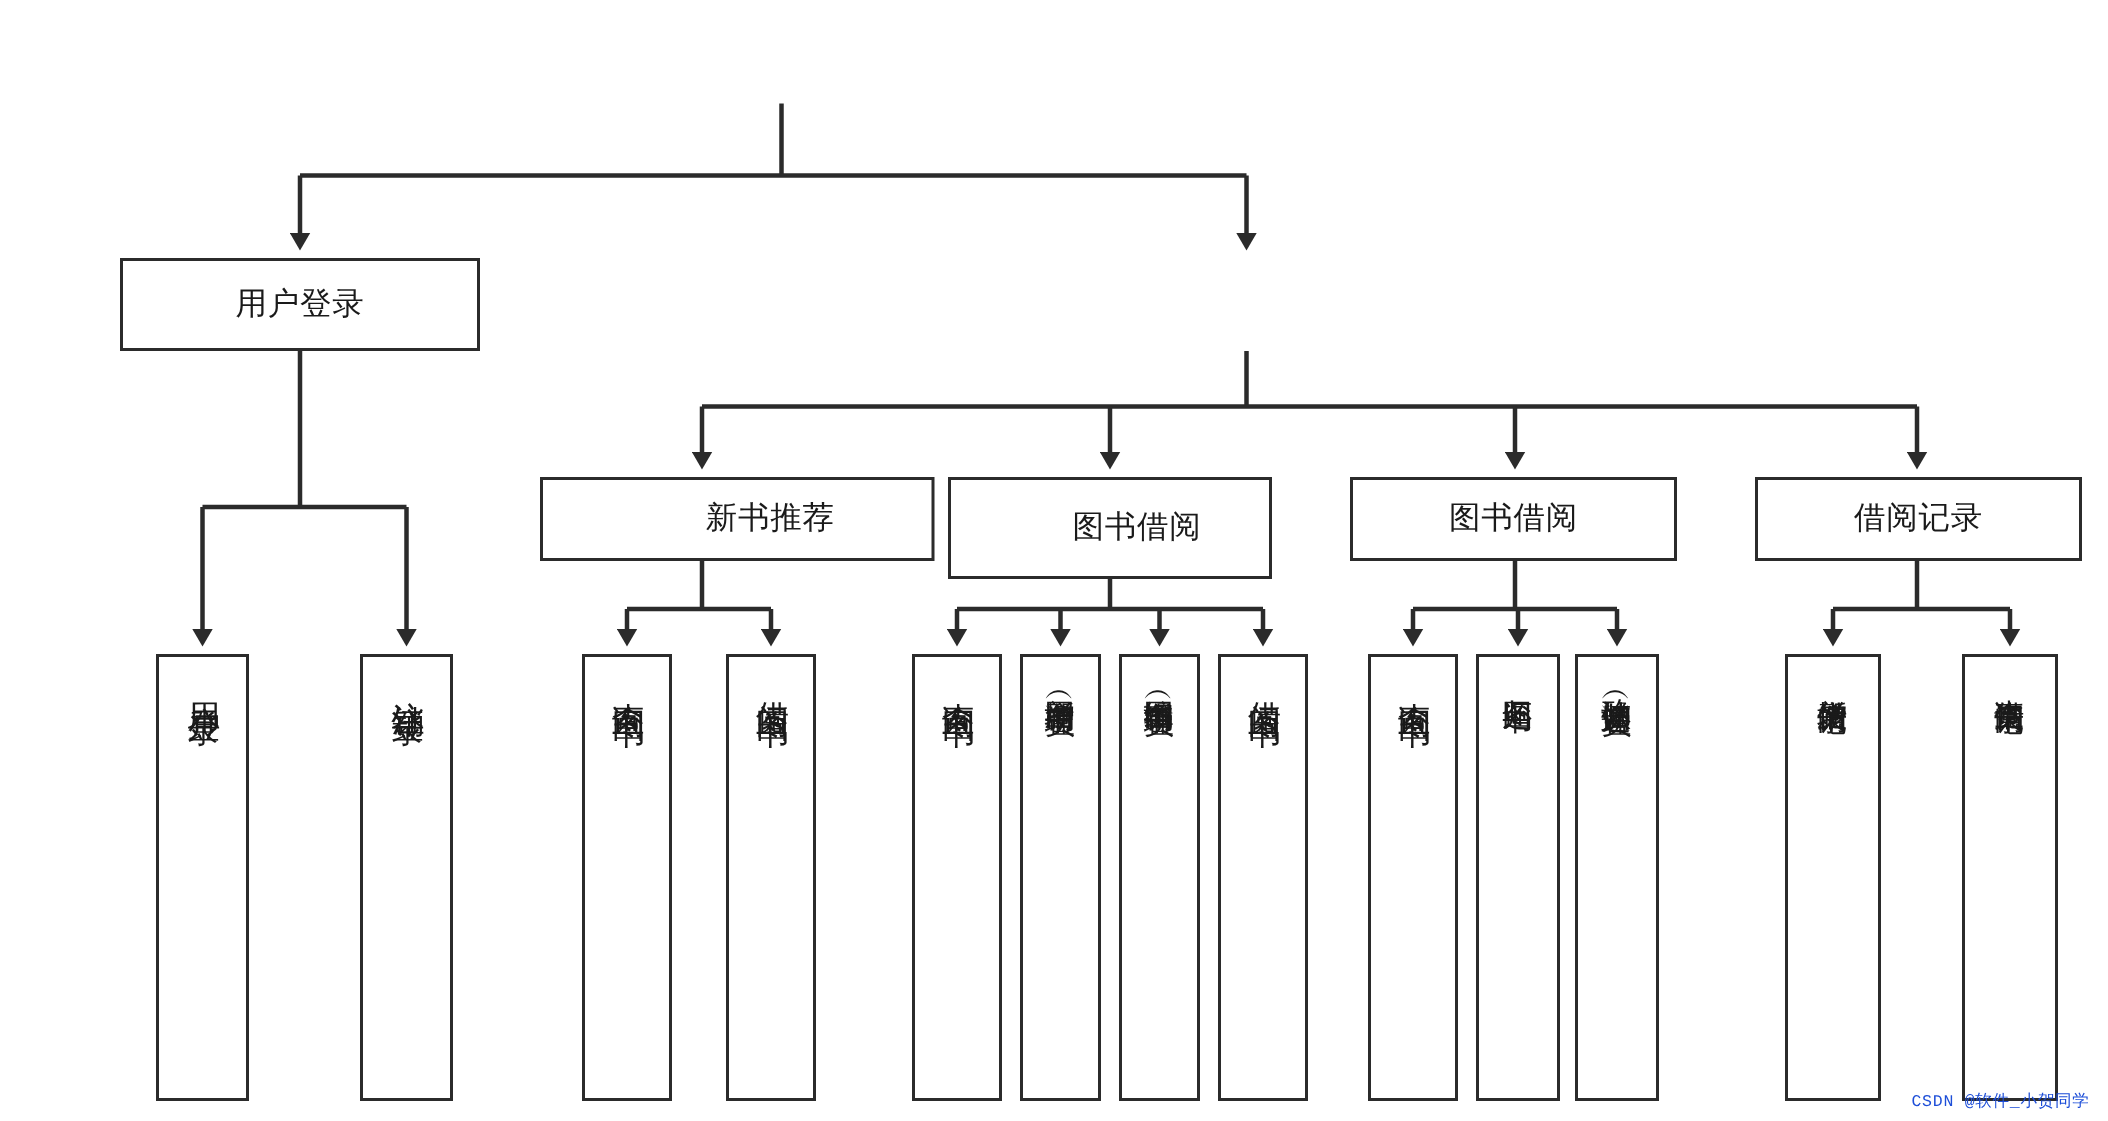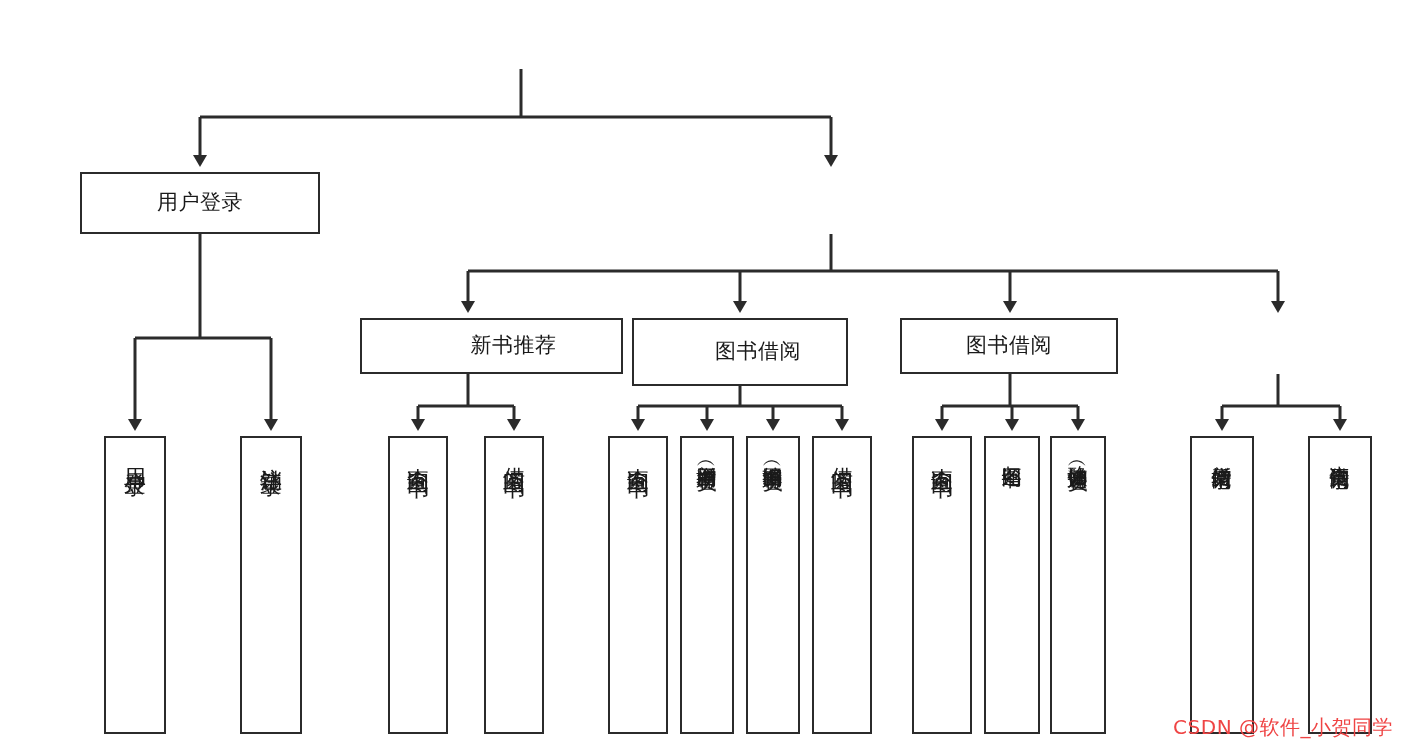--- a/index.html
+++ b/index.html
@@ -61,25 +61,26 @@
     white-space: nowrap;
   }
   .node.vert.narrow .label {
     font-size: 20px;
     letter-spacing: 1px;
   }
   #watermark {
     position: absolute;
     right: 12px;
     bottom: 6px;
-    font-size: 20px;
-    color: #ef4444;
+    font-size: 11px;
+    color: #1d4ed8;
     letter-spacing: 0.5px;
     z-index: 5;
     white-space: nowrap;
+    font-family: Liberation Mono, monospace;
   }
 </style>
 </head>
 <body>
 
 <div id="canvas">
 
   <svg id="wires" viewBox="0 0 1405 747" width="1405" height="747">
     <defs>
       <marker id="ah" markerWidth="12" markerHeight="14" refX="1" refY="7" orient="auto" markerUnits="userSpaceOnUse">
@@ -140,20 +141,23 @@
 
   <div class="node horiz" style="left:360px; top:318px; width:263px; height:56px;padding-left:44px;">
     <span class="label">新书推荐</span>
   </div>
   <div class="node horiz" style="left:632px; top:318px; width:216px; height:68px;padding-left:36px;">
     <span class="label">图书借阅</span>
   </div>
   <div class="node horiz" style="left:900px; top:318px; width:218px; height:56px;">
     <span class="label">图书借阅</span>
   </div>
+  <div class="node horiz" style="left:1170px; top:318px; width:218px; height:56px;">
+    <span class="label">借阅记录</span>
+  </div>
 
   <div class="node vert" style="left:104px; top:436px; width:62px; height:298px;">
     <span class="label">用户登录</span>
   </div>
   <div class="node vert" style="left:240px; top:436px; width:62px; height:298px;">
     <span class="label">注销登录</span>
   </div>
 
   <div class="node vert" style="left:388px; top:436px; width:60px; height:298px;">
     <span class="label">查询图书</span>

